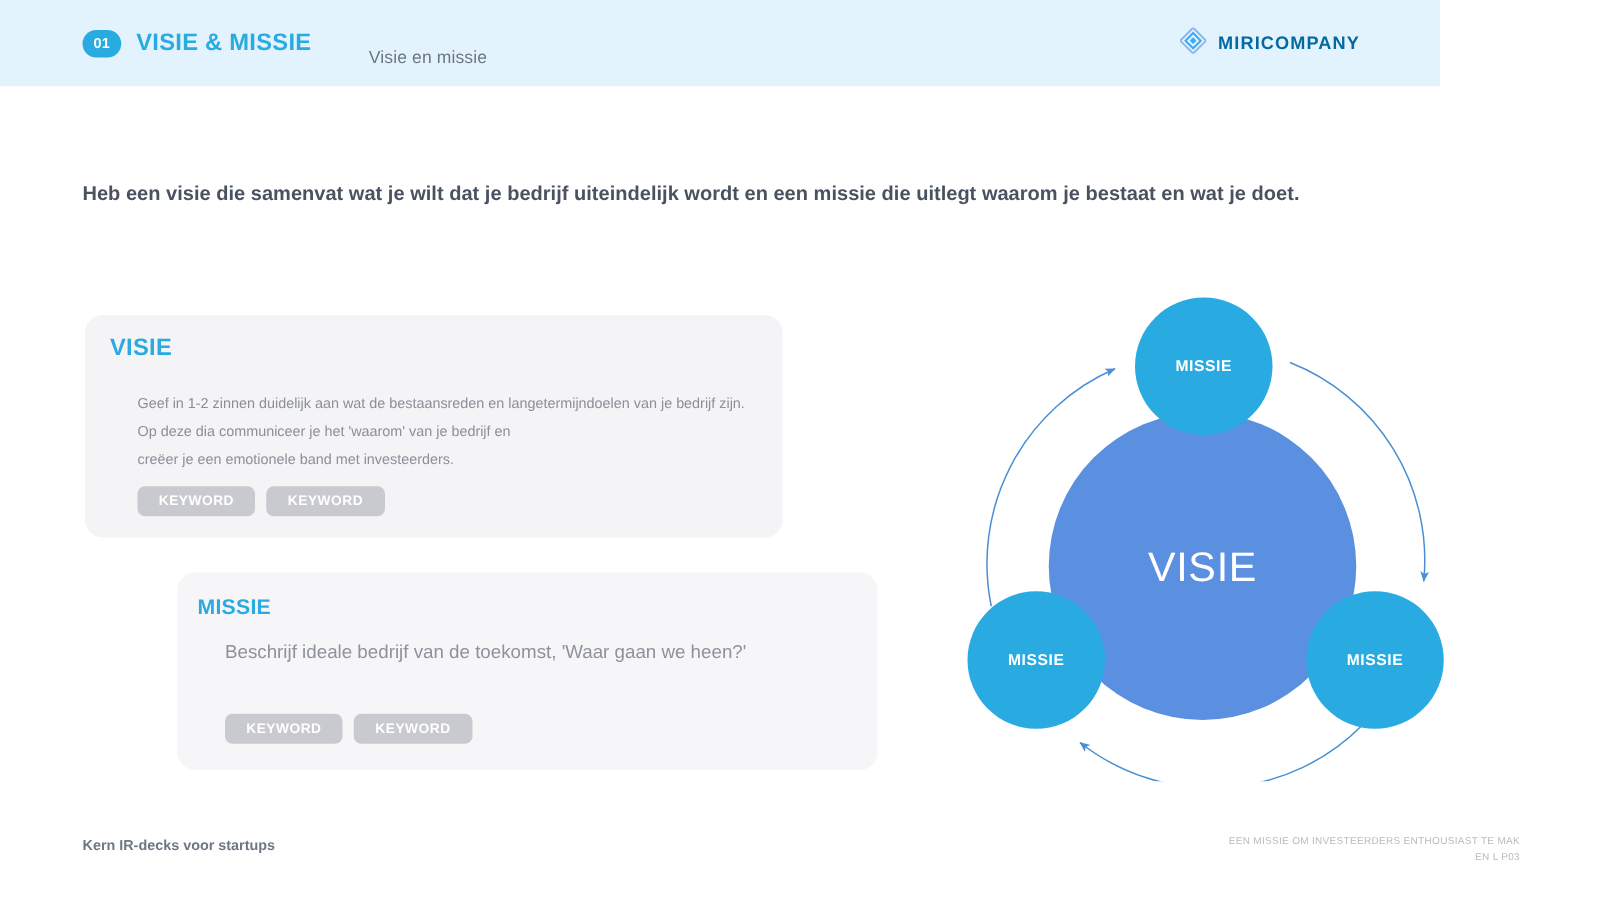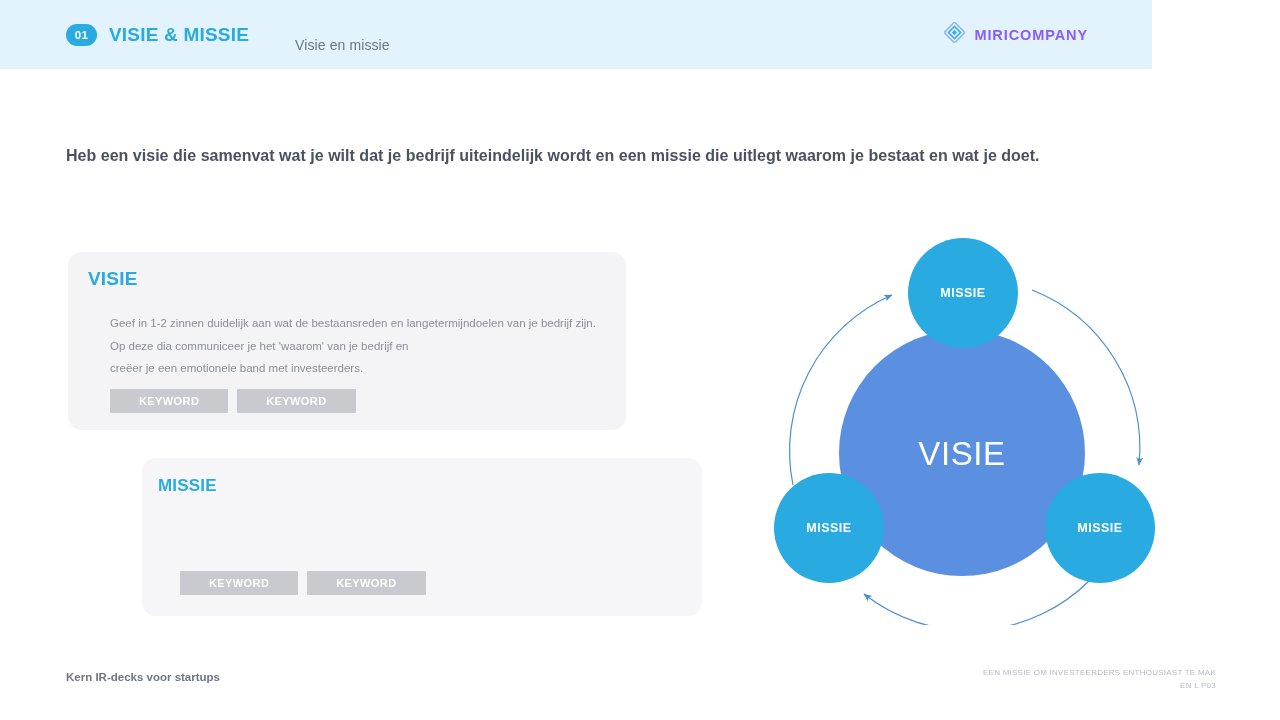--- a/index.html
+++ b/index.html
@@ -60,21 +60,21 @@
   #header-right {
     position: absolute;
     right: 64px;
     display: flex;
     align-items: center;
   }
   .brand-name {
     margin-left: 9px;
     font-size: 14.5px;
     font-weight: bold;
-    color: #8b5cf6;
+    color: #0369a1;
     letter-spacing: 0.9px;
   }
 
   
   #lead {
     position: absolute;
     left: 66px;
     top: 147px;
     font-size: 16px;
     font-weight: bold;
@@ -141,22 +141,22 @@
     gap: 9px;
   }
   #card-visie .keyword-row { left: 42px; top: 137px; }
   #card-missie .keyword-row { left: 38px; top: 113px; }
   .keyword-pill {
     background: #c9cacf;
     color: #ffffff;
     font-size: 11px;
     font-weight: bold;
     letter-spacing: 0.4px;
-    padding: 6px 29px;
-    border-radius: 1px;
+    padding: 6px 17px;
+    border-radius: 6px;
   }
 
   
   #diagram {
     position: absolute;
     left: 760px;
     top: 225px;
     width: 405px;
     height: 400px;
   }
@@ -215,20 +215,21 @@
   </div>
   <div class="keyword-row">
     <span class="keyword-pill">KEYWORD</span>
     <span class="keyword-pill">KEYWORD</span>
   </div>
 </div>
 
 <div class="card" id="card-missie">
   <div class="card-title">MISSIE</div>
   <div class="card-body">
+    <div>Beschrijf ideale bedrijf van de toekomst, 'Waar gaan we heen?'</div>
   </div>
   <div class="keyword-row">
     <span class="keyword-pill">KEYWORD</span>
     <span class="keyword-pill">KEYWORD</span>
   </div>
 </div>
 
 <div id="diagram">
   <svg width="405" height="400" viewBox="0 0 405 400">
     <defs>

